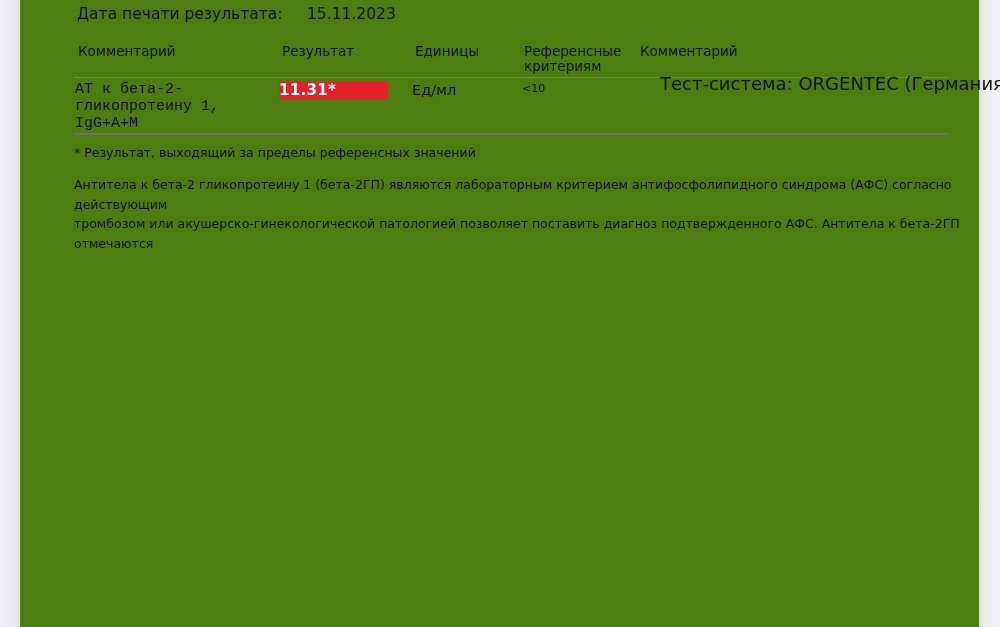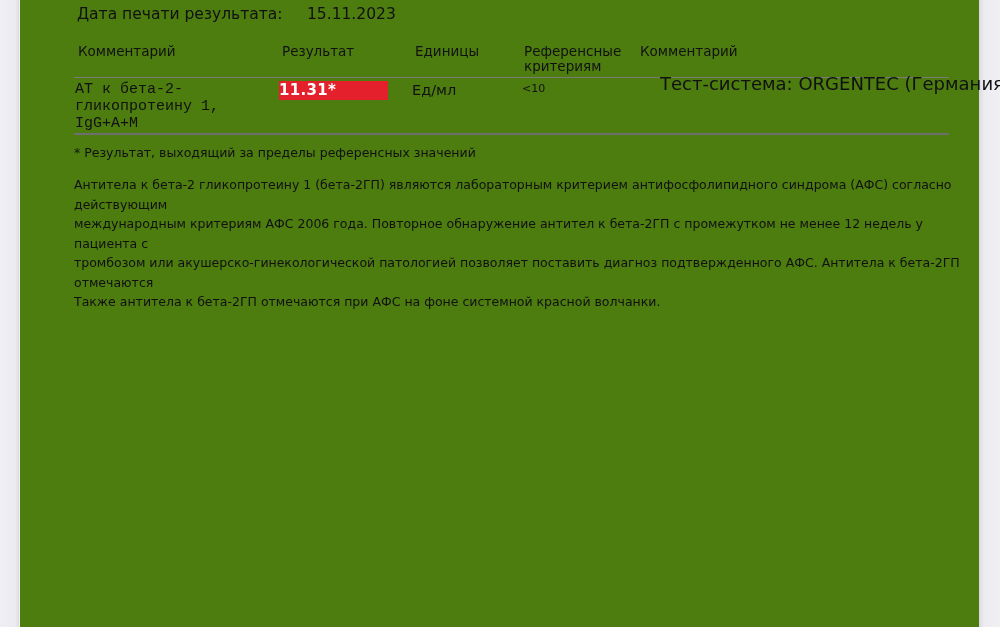--- a/index.html
+++ b/index.html
@@ -82,18 +82,16 @@
       <div class="abs td-comment">Тест-система: ORGENTEC (Германия)</div>
     </div>
 
     <div class="line-bottom"></div>
   </div>
 
   <div class="abs text footnote">* Результат, выходящий за пределы референсных значений</div>
 
   <div class="abs text comments-block">
     <div>Антитела к бета-2 гликопротеину 1 (бета-2ГП) являются лабораторным критерием антифосфолипидного синдрома (АФС) согласно действующим</div>
-    <div>международным критериям АФС 2006 года. Повторное обнаружение антител к бета-2ГП с промежутком не менее 12 недель у пациента с</div>
     <div>тромбозом или акушерско-гинекологической патологией позволяет поставить диагноз подтвержденного АФС. Антитела к бета-2ГП отмечаются</div>
-    <div>Также антитела к бета-2ГП отмечаются при АФС на фоне системной красной волчанки.</div>
   </div>
 
 </div>
 
 </body></html>

